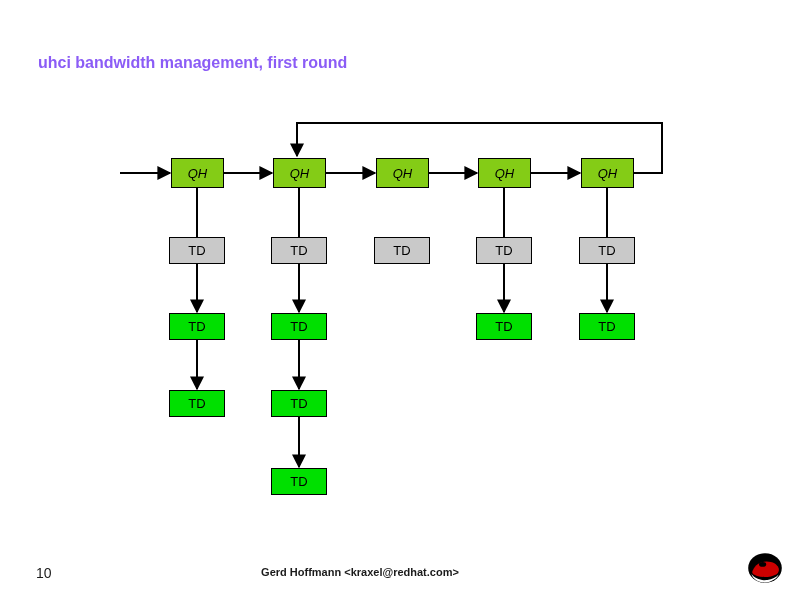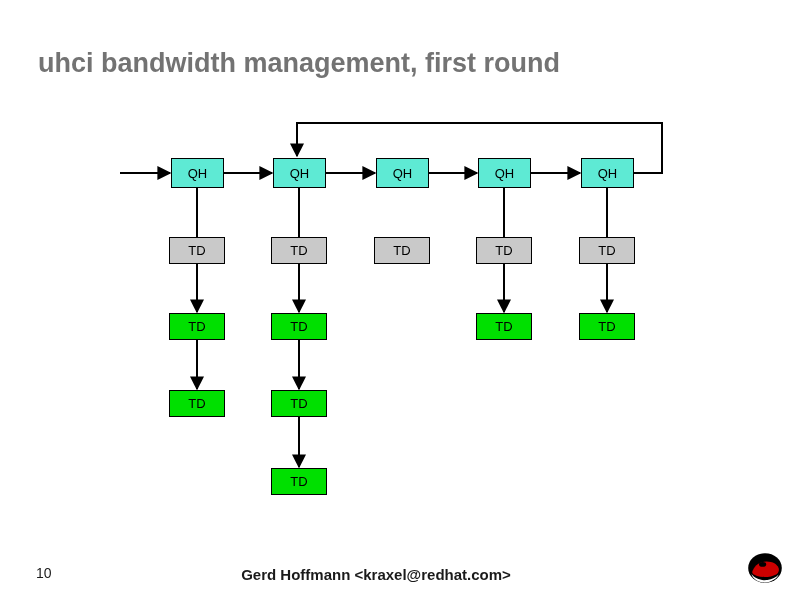--- a/index.html
+++ b/index.html
@@ -22,25 +22,25 @@
     width: 800px;
     height: 600px;
     background: #ffffff;
   }
 
   #slide-title {
     position: absolute;
     left: 38px;
     top: 48px;
     width: 720px;
-    font-size: 27px;
+    font-size: 16px;
     font-weight: bold;
     letter-spacing: 0px;
     line-height: 30px;
-    color: #737373;
+    color: #8b5cf6;
     white-space: nowrap;
   }
 
   #diagram {
     position: absolute;
     left: 0;
     top: 0;
     width: 800px;
     height: 600px;
   }
@@ -52,23 +52,24 @@
     border: 1.6px solid #000000;
     font-size: 13px;
     line-height: 1;
     display: flex;
     align-items: center;
     justify-content: center;
     color: #000000;
     font-family: "Liberation Sans", sans-serif;
   }
   .node-qh {
-    background: #5eead4;
+    background: #84cc16;
     width: 53px;
     height: 30px;
+    font-style: italic;
   }
   .node-td-gray {
     background: #c9c9c9;
     width: 56px;
     height: 27px;
   }
   .node-td-green {
     background: #00e000;
     width: 56px;
     height: 27px;
@@ -77,25 +78,25 @@
   
   #footer-page {
     position: absolute;
     left: 36px;
     top: 565px;
     font-size: 14px;
     color: #1a1a1a;
   }
   #footer-author {
     position: absolute;
-    left: 16px;
+    left: 0px;
     top: 566px;
     width: 720px;
     text-align: center;
-    font-size: 15px;
+    font-size: 11px;
     font-weight: bold;
     color: #1a1a1a;
   }
   #logo {
     position: absolute;
     left: 745px;
     top: 552px;
     width: 40px;
     height: 34px;
   }

